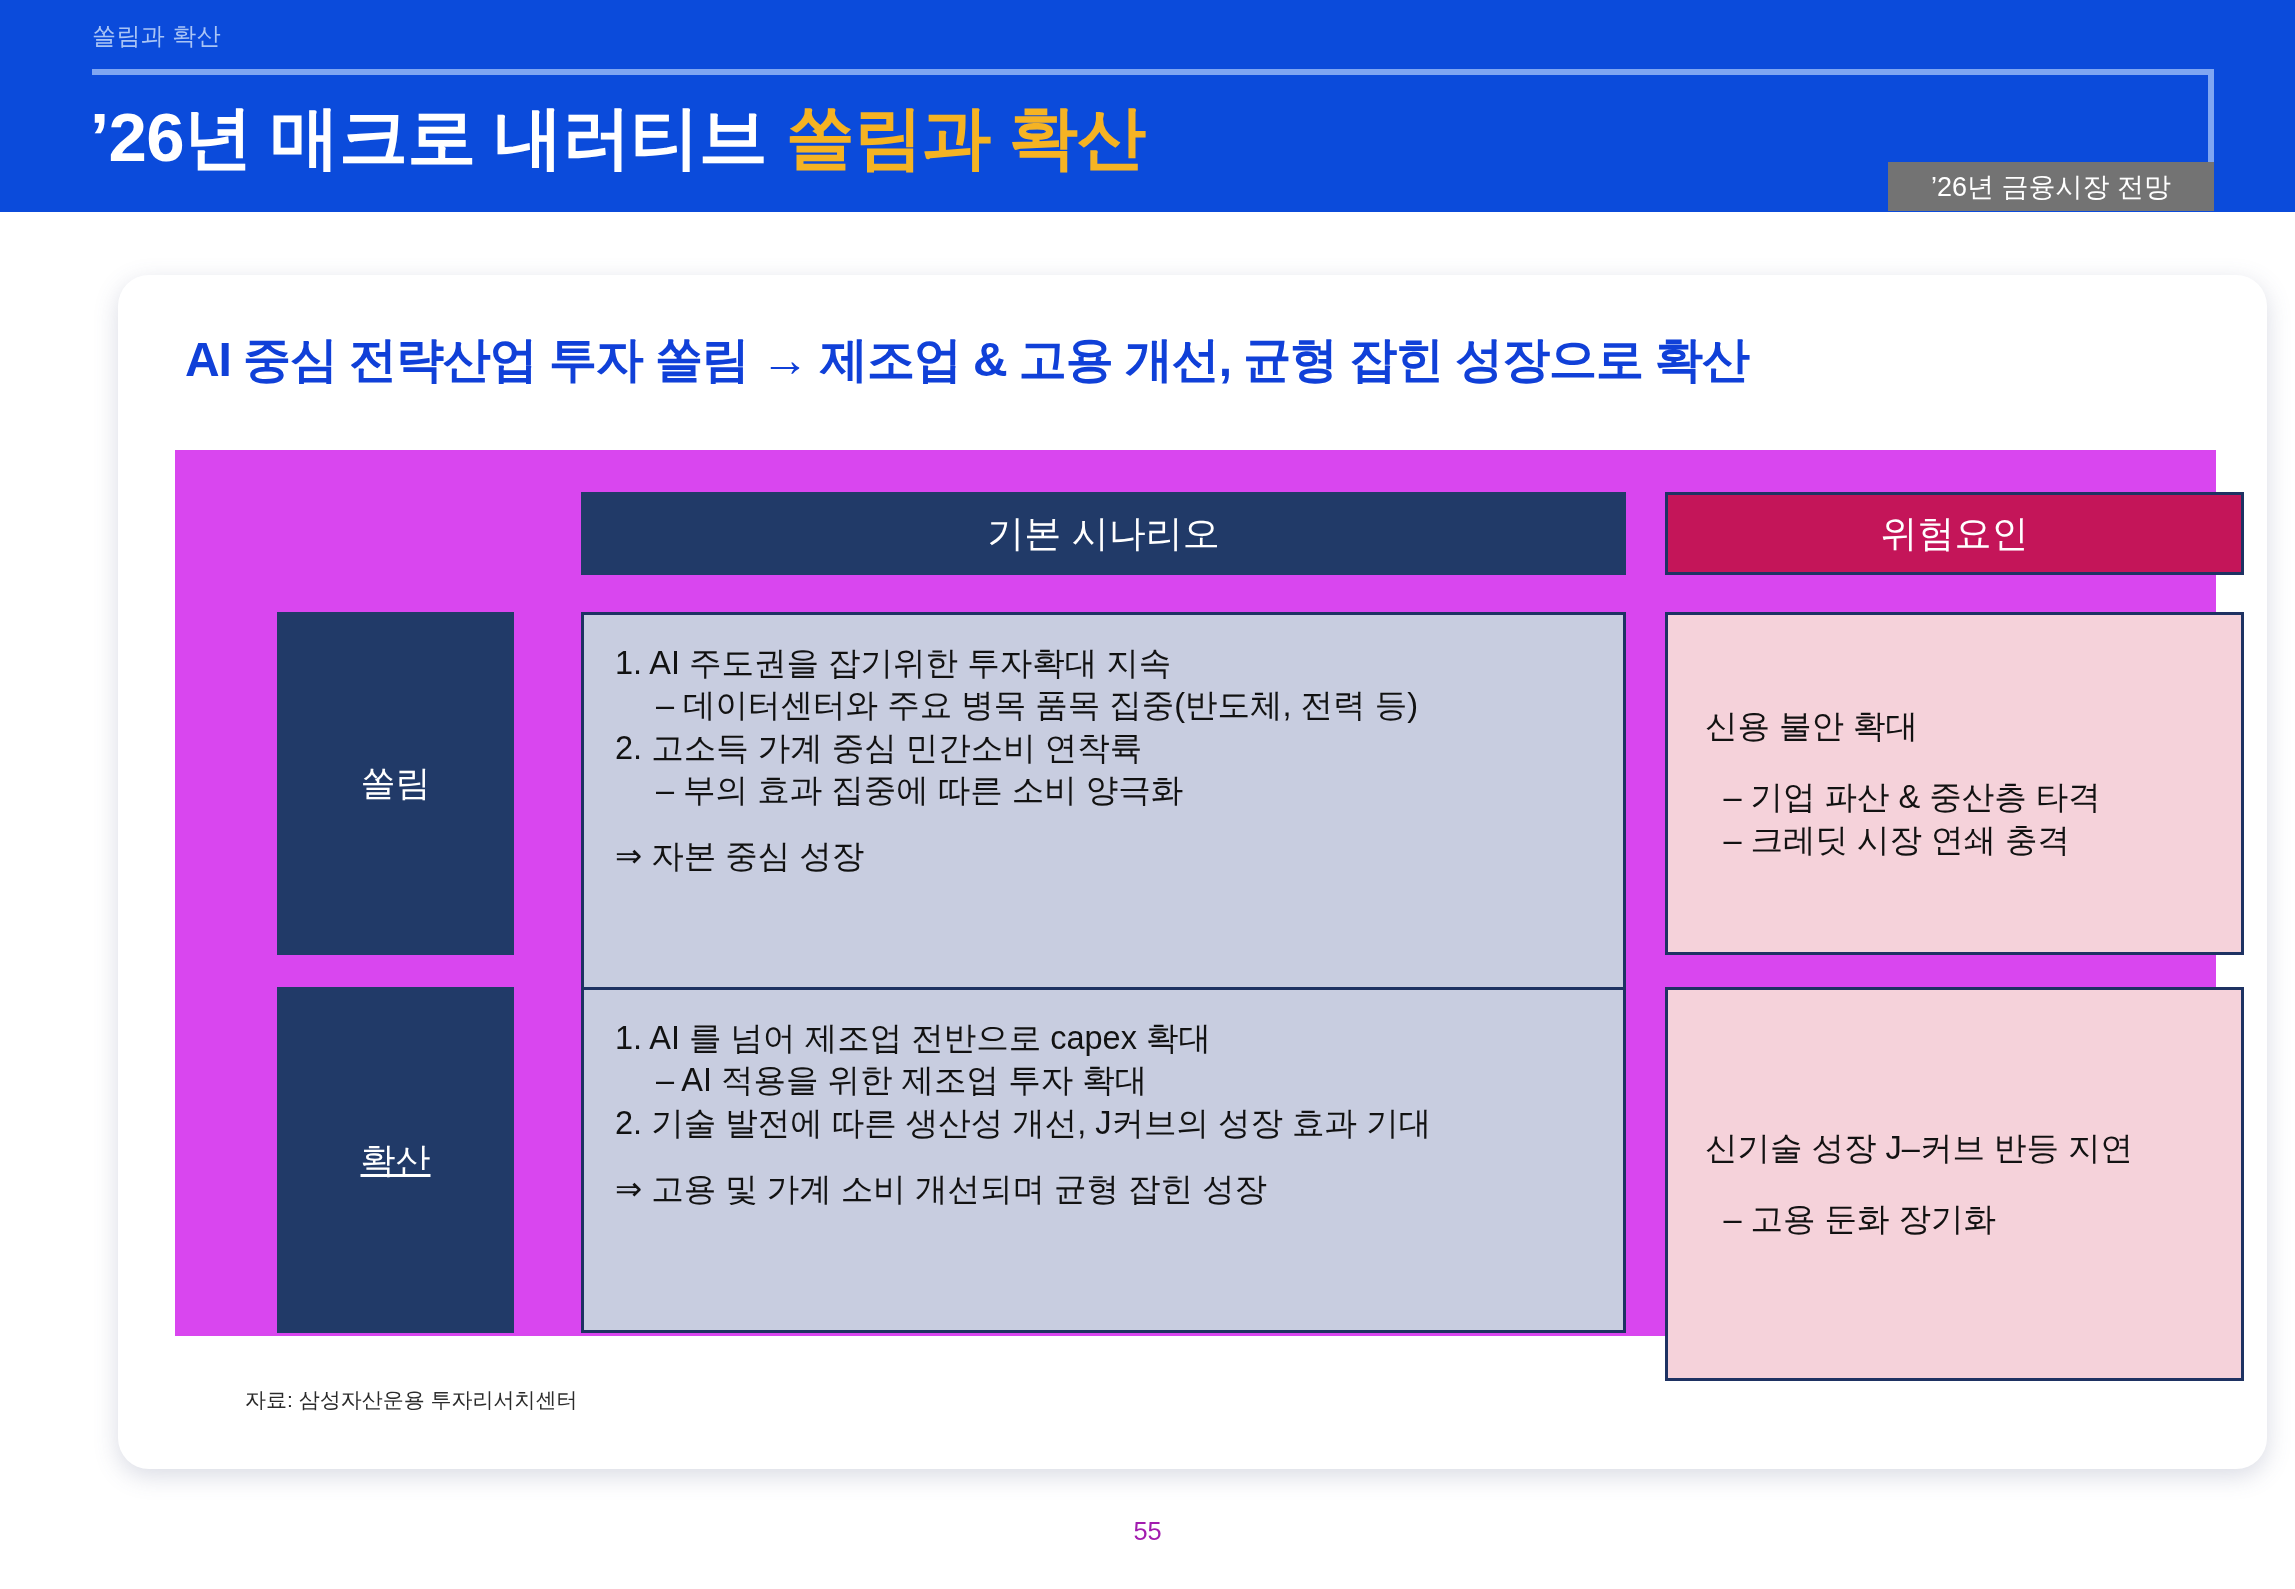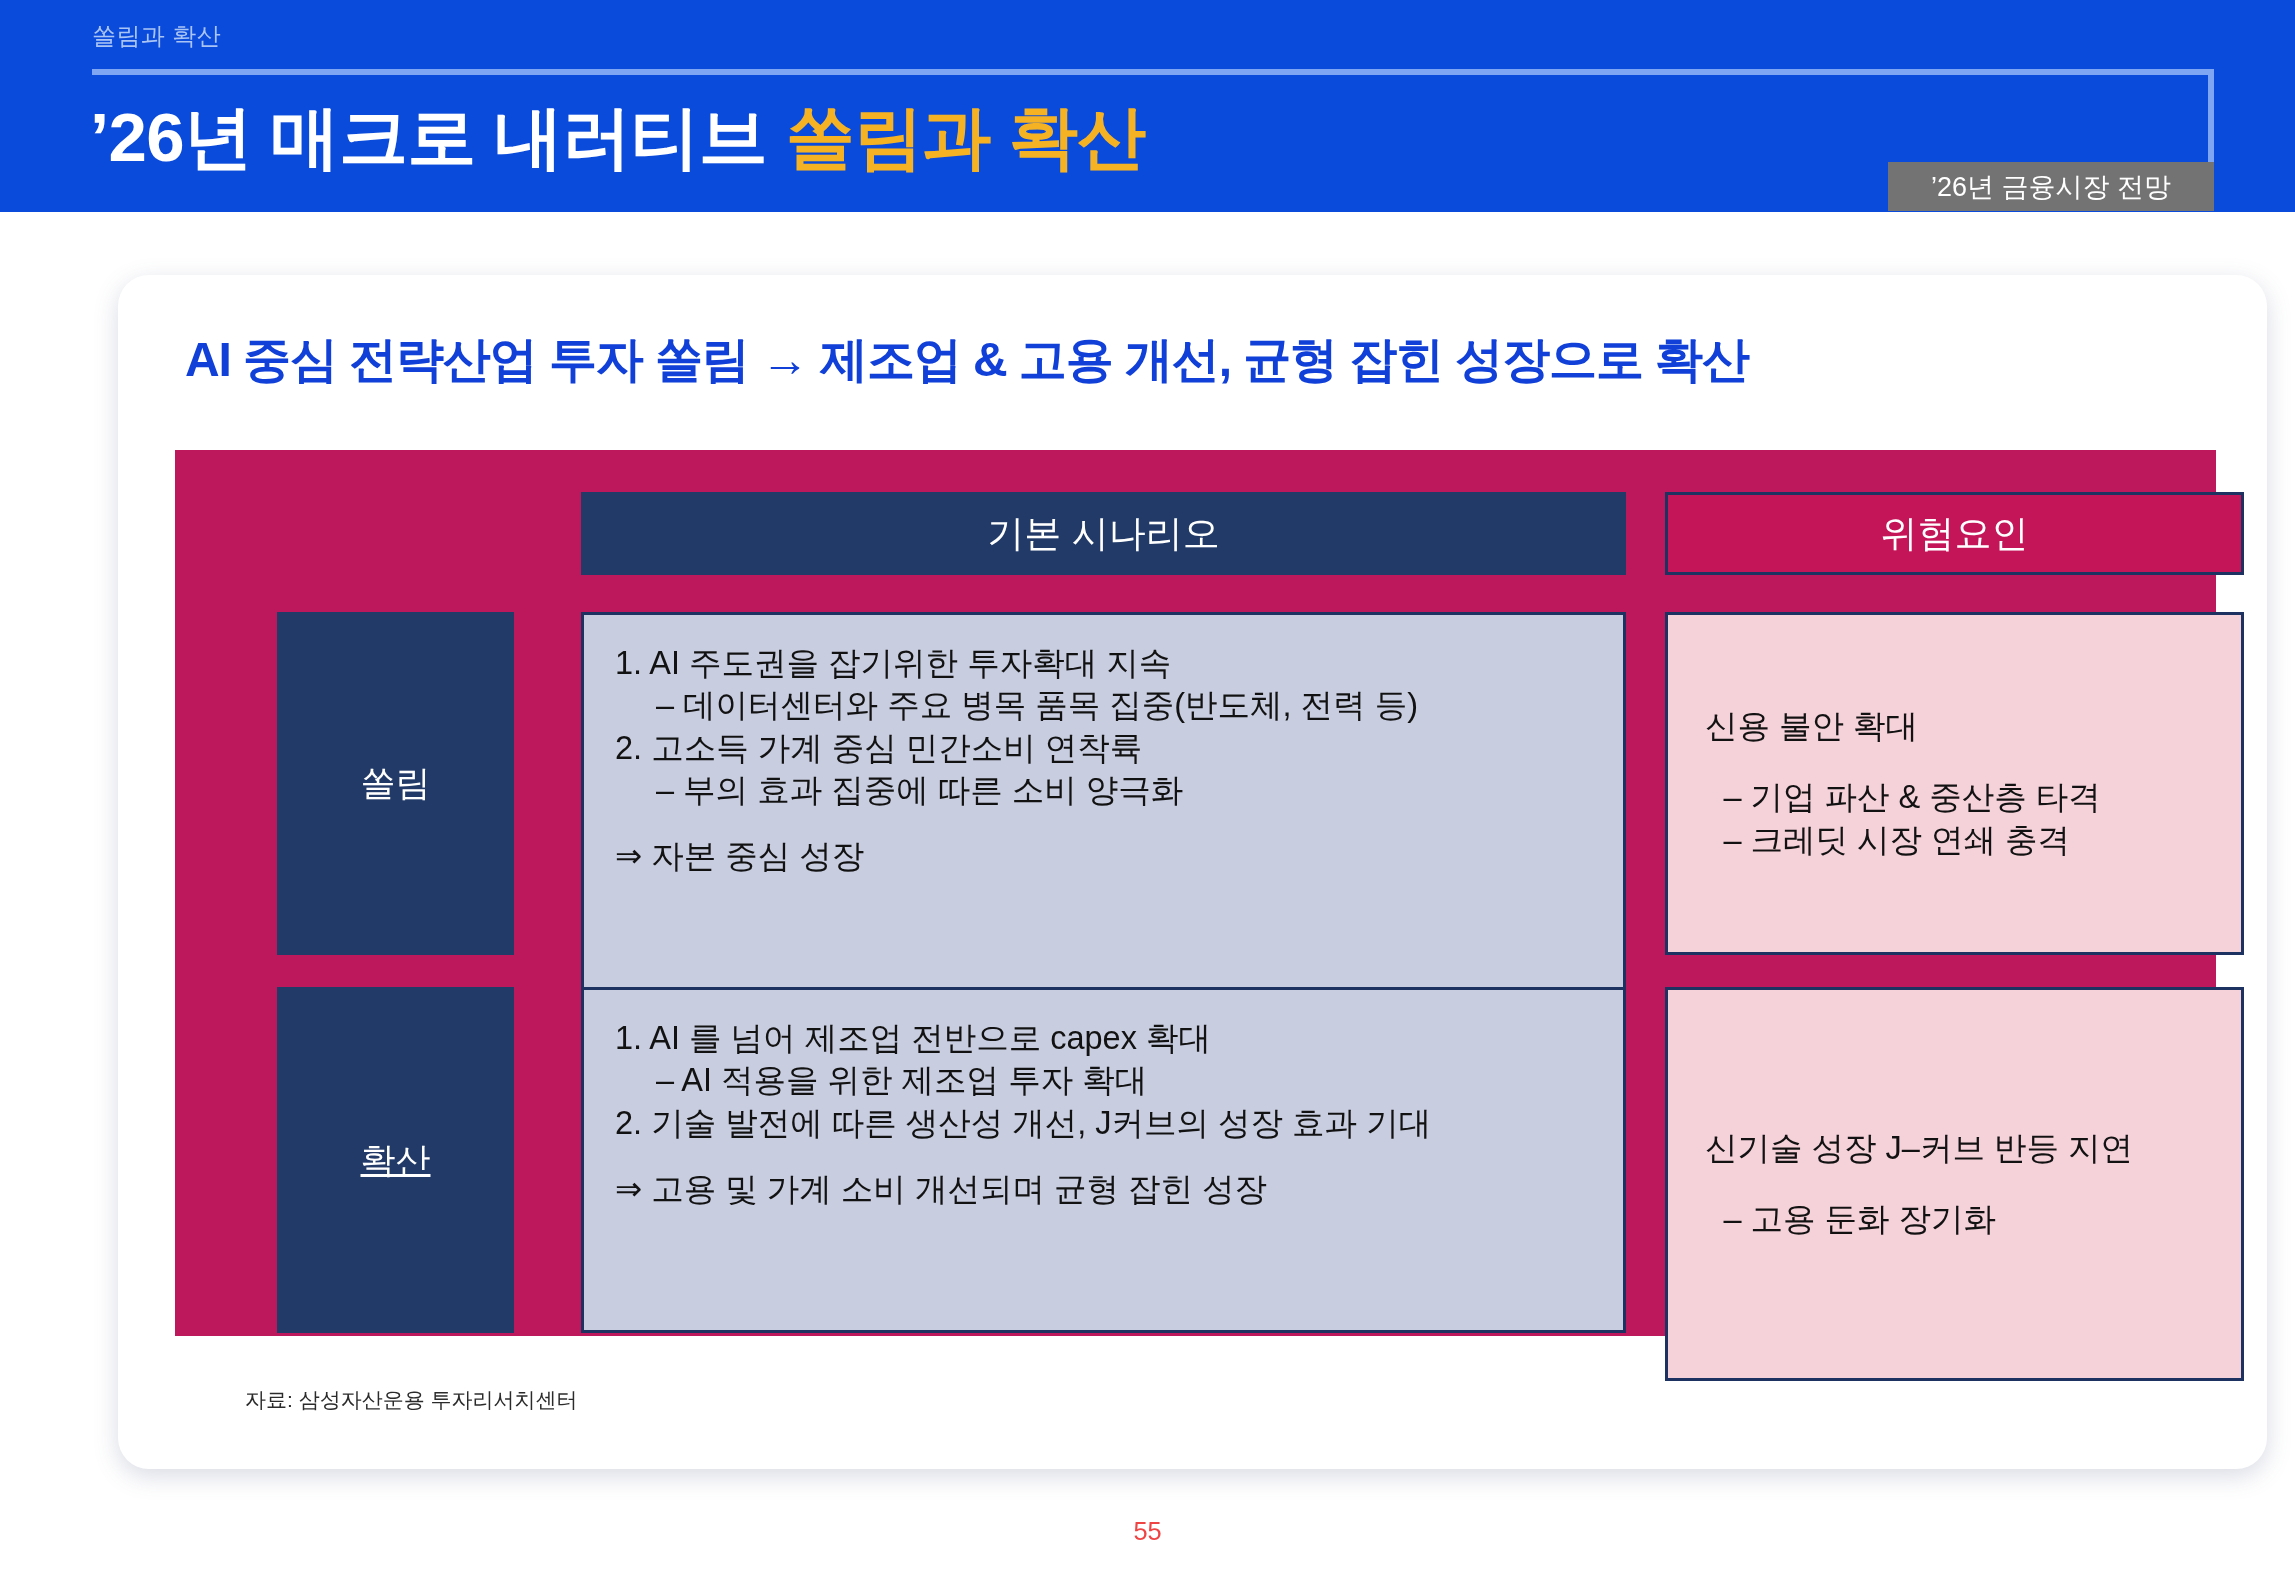--- a/index.html
+++ b/index.html
@@ -99,21 +99,21 @@
     letter-spacing: -1.1px;
   }
 
   
   .panel {
     position: absolute;
     left: 57px;
     top: 175px;
     width: 2041px;
     height: 886px;
-    background: #be185d;
+    background: #d946ef;
   }
 
   
   .col-head {
     position: absolute;
     height: 83px;
     display: flex;
     align-items: center;
     justify-content: center;
     color: #ffffff;
@@ -200,21 +200,21 @@
     color: #2B2B2B;
     white-space: nowrap;
   }
   .page-number {
     position: absolute;
     left: 0;
     top: 1517px;
     width: 2295px;
     text-align: center;
     font-size: 25.4px;
-    color: #ef4444;
+    color: #a21caf;
   }
 </style>
 </head>
 <body>
 
 <div class="header-band">
   <div class="breadcrumb">쏠림과 확산</div>
   <div class="header-rule"></div>
   <div class="header-rule-right"></div>
   <div class="slide-title"><span>’26년 매크로 내러티브 </span><span class="accent">쏠림과 확산</span></div>

